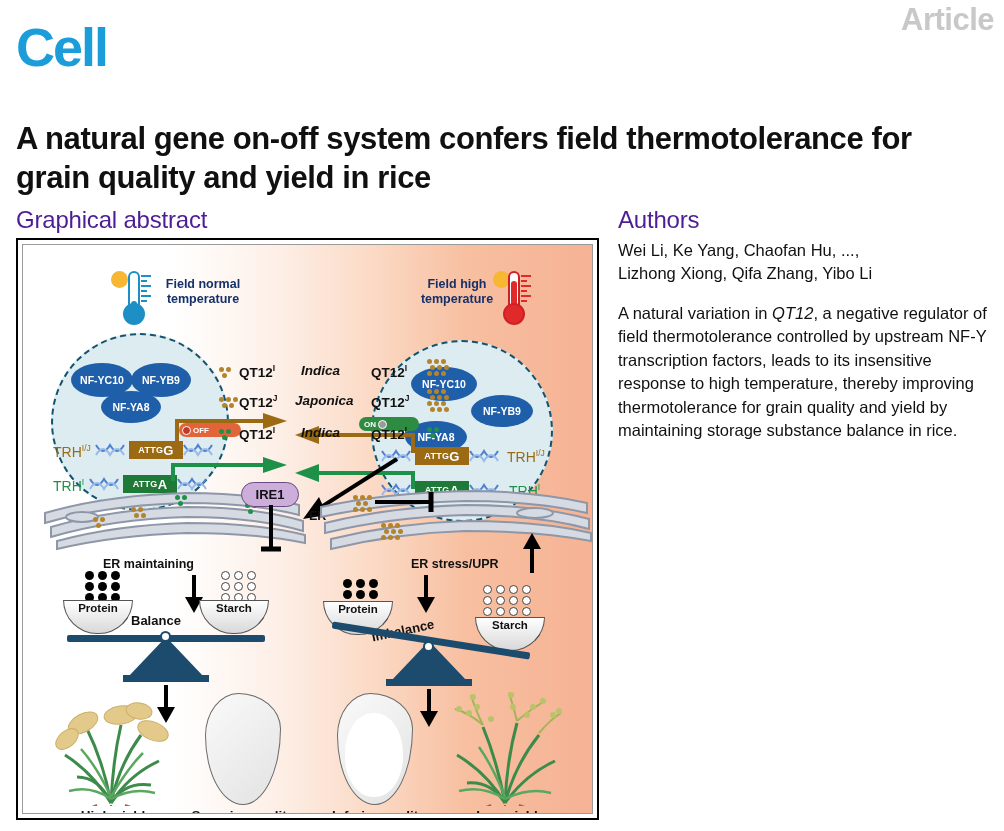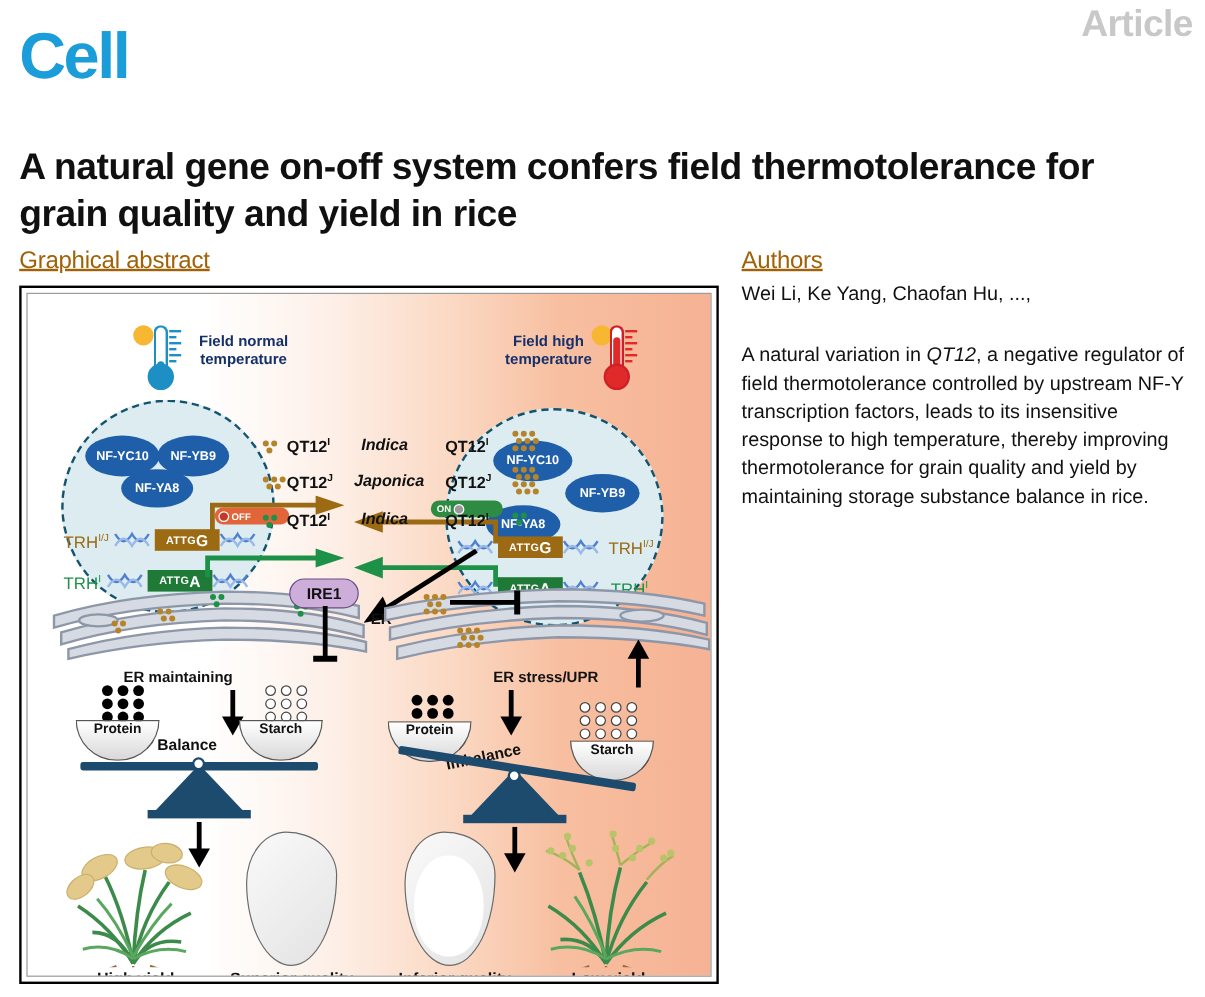--- a/index.html
+++ b/index.html
@@ -24,33 +24,32 @@
     letter-spacing:-2px; line-height:1;
   }
   #paper-title {
     position:absolute; left:16px; top:98px; width:960px;
     font-size:31px; font-weight:bold; color:#101010;
     line-height:1.28; letter-spacing:-0.4px;
   }
 
   
   .sec-head {
-    color:#a16207; font-size:20px; font-weight:normal;
+    color:#4c1d95; font-size:24px; font-weight:normal;
     letter-spacing:-0.2px;
-    text-decoration:underline;
   }
   #ga-head { position:absolute; left:16px; top:206px; }
 
   
   #right-col { position:absolute; left:618px; top:206px; width:370px; }
   #right-col .sec-head { display:block; margin-bottom:5px; }
   #right-col .body {
     font-size:16.5px; color:#111; line-height:1.42; font-weight:500;
   }
-  #authors-block { margin-bottom:28px; }
+  #authors-block { margin-bottom:16px; }
   #corr-block { margin-bottom:28px; }
   #brief-body i { font-style:italic; }
 
   
   #ga-frame {
     position:absolute; left:16px; top:238px;
     width:583px; height:582px;
     border:2px solid #000;
     background:#fff;
     padding:4px;
@@ -234,20 +233,21 @@
 <div id="cell-logo">Cell</div>
 <h1 id="paper-title">A natural gene on-off system confers field thermotolerance for grain quality and yield in rice</h1>
 
 <div id="ga-head" class="sec-head">Graphical abstract</div>
 
 <div id="right-col">
 
   <div id="authors-block">
     <span class="sec-head">Authors</span>
     <div class="body">Wei Li, Ke Yang, Chaofan Hu, ...,</div>
+    <div class="body">Lizhong Xiong, Qifa Zhang, Yibo Li</div>
   </div>
 
 
   <div id="brief-block">
     <div class="body" id="brief-body">
       <span>A natural variation in </span><i>QT12</i><span>, a negative regulator of field thermotolerance controlled by upstream NF-Y transcription factors, leads to its insensitive response to high temperature, thereby improving thermotolerance for grain quality and yield by maintaining storage substance balance in rice.</span>
     </div>
   </div>
 
 </div>

